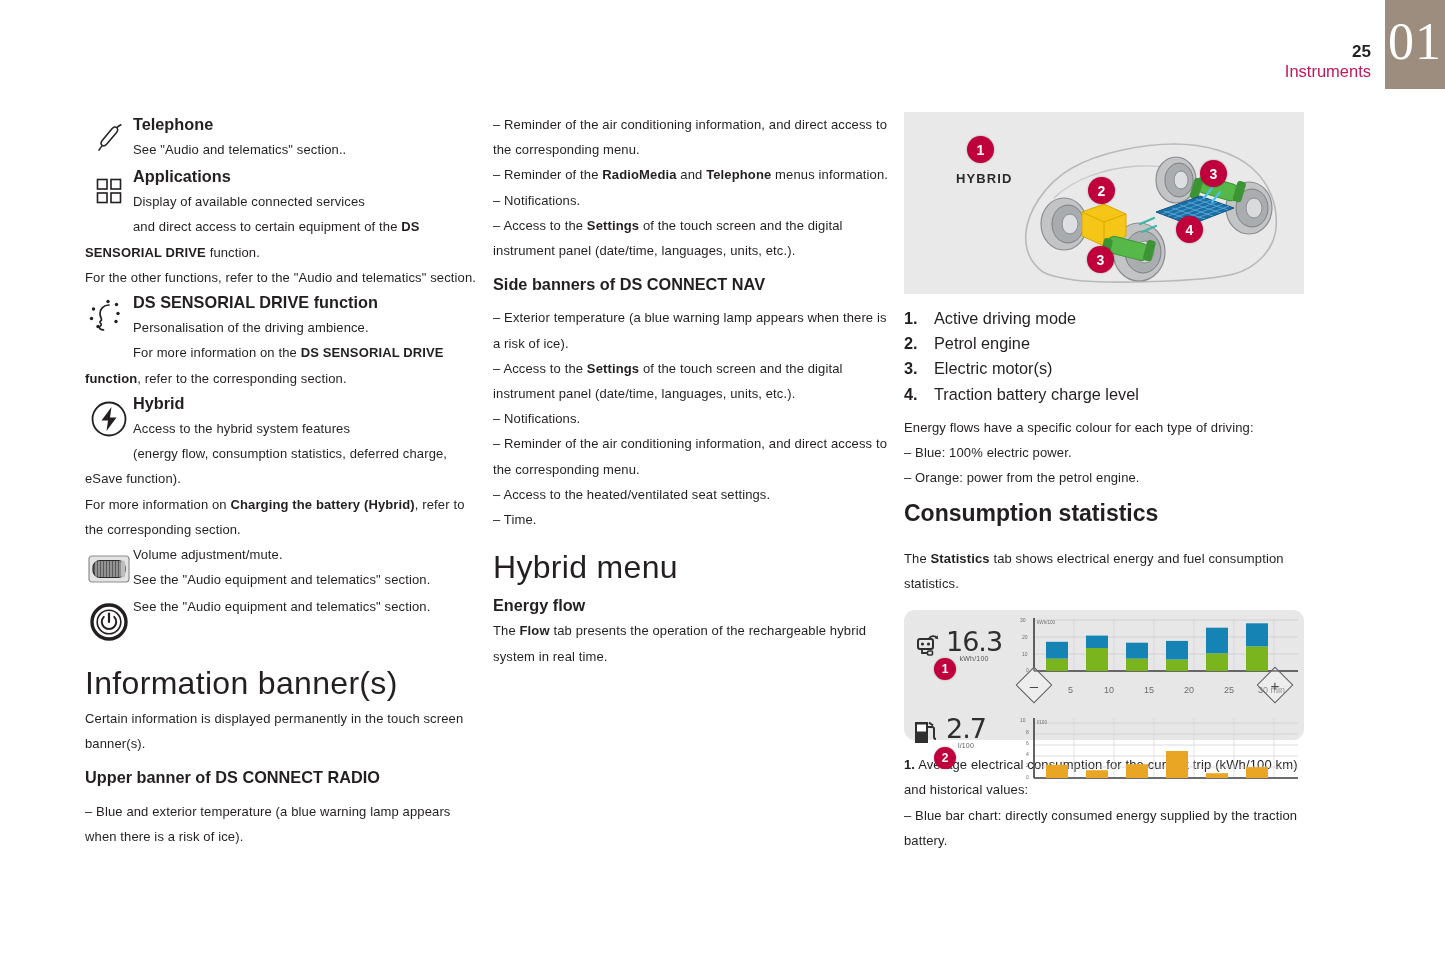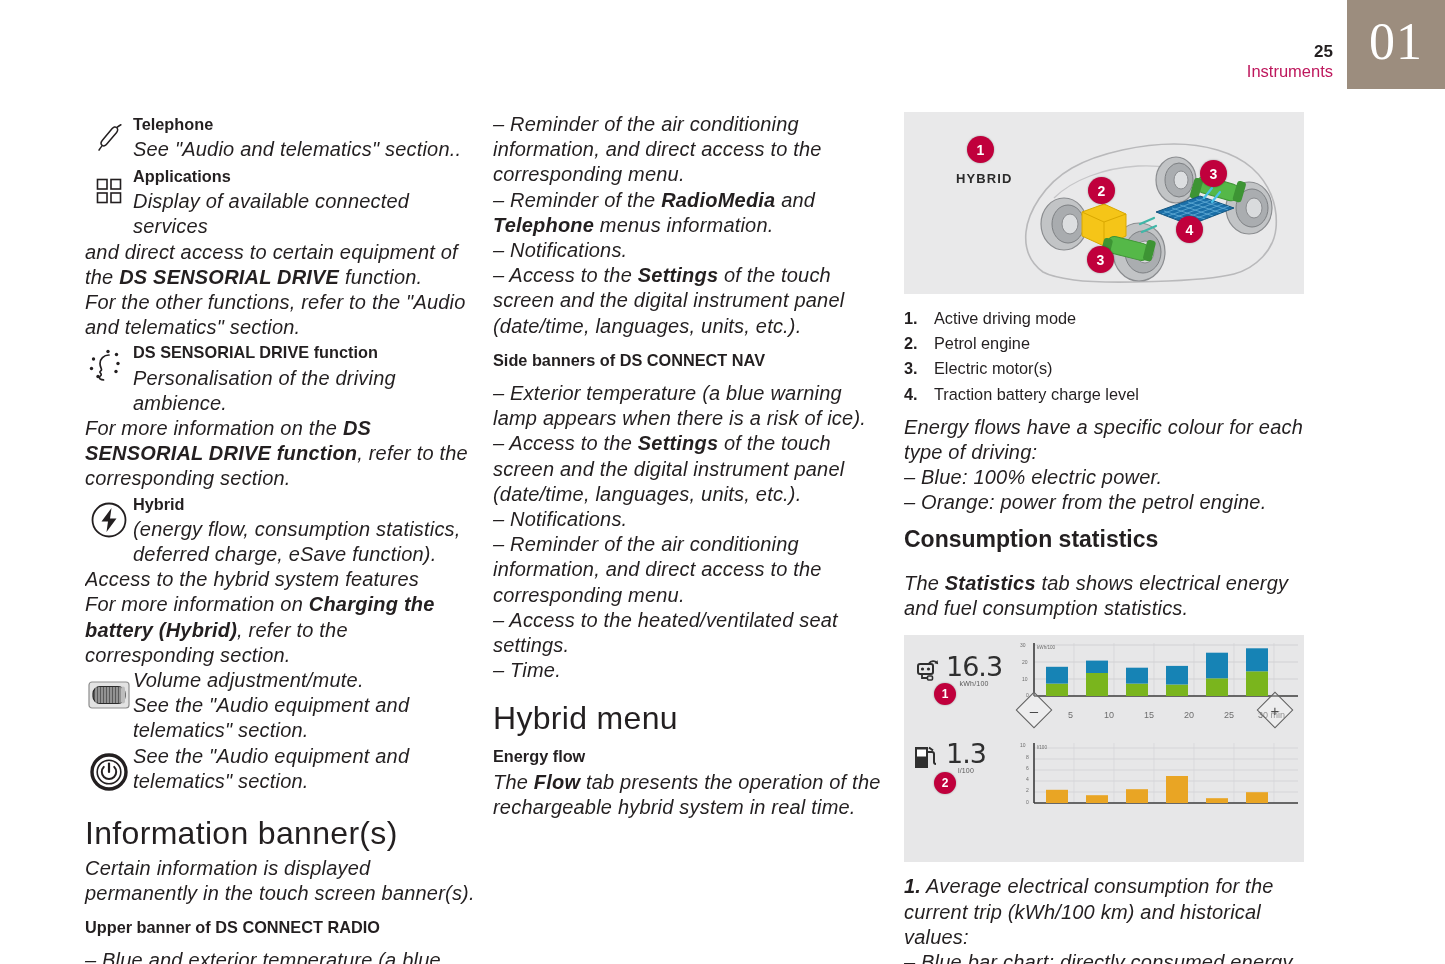--- a/index.html
+++ b/index.html
@@ -24,21 +24,21 @@
     padding-right:14px;
     line-height:1.18;
   }
   .header-page-number {
     font-size:17px; font-weight:bold; color:#231f20; display:block;
   }
   .header-section-name {
     font-size:16.5px; font-weight:400; color:#be185d; display:block;
   }
   .header-chapter-tab {
-    width:98px; height:89px;
+    width:60px; height:89px;
     background:#9c8d7e;
     display:flex; align-items:center; justify-content:center;
   }
   .header-chapter-number {
     font-family:"Liberation Serif", serif;
     font-size:52px; color:#ffffff; font-weight:400;
     letter-spacing:1px; line-height:1;
     margin-top:-6px;
   }
 
@@ -50,25 +50,24 @@
     display:flex;
     gap:13px;
   }
   .col { width:395px; }
   .col-2 { width:398px; }
   .col-3 { width:400px; }
 
   p { margin:0; }
 
   .body-text {
-    font-size:20px;
+    font-size:13px;
     line-height:25.2px;
     color:#231f20;
     letter-spacing:0.01em;
-    font-style:italic;
   }
   .body-text b { font-weight:bold; }
 
   
   .icon-block { overflow:hidden; }
   .icon-float {
     float:left;
     width:48px;
     height:50px;
     display:flex; align-items:center; justify-content:center;
@@ -102,21 +101,21 @@
   .legend-num { font-weight:bold; width:30px; flex:0 0 30px; }
   .legend-txt { flex:1; }
 
   
   .figure {
     background:#e9e9ea;
     width:400px;
     position:relative;
   }
   .fig-energy { height:182px; }
-  .fig-stats { height:227px; margin-top:14px; background:#e7e7e8; }
+  .fig-stats { height:130px; margin-top:14px; background:#e7e7e8;border-radius:11px; }
 
   .badge {
     border-radius:50%;
     background:#c0003c;
     color:#ffffff;
     font-weight:bold;
     display:flex; align-items:center; justify-content:center;
     font-size:13px;
     box-shadow:0 0 2px rgba(0,0,0,.35);
   }
@@ -220,22 +219,22 @@
     </div>
 
     <div class="icon-block">
       <div class="icon-float tall">
         <svg width="38" height="38" viewBox="0 0 38 38">
           <circle cx="19" cy="19" r="16.5" fill="none" stroke="#231f20" stroke-width="1.8"></circle>
           <path d="M21.5 7 L11.5 20.5 H18 L16.5 31 L26.5 17.5 H20 Z" fill="#231f20"></path>
         </svg>
       </div>
       <div class="sub-head tight">Hybrid</div>
+      <p class="body-text">Access to the hybrid system features</p>
       <p class="body-text">(energy flow, consumption statistics, deferred charge, eSave function).</p>
-      <p class="body-text">Access to the hybrid system features</p>
       <p class="body-text"><span>For more information on </span><b>Charging the battery (Hybrid)</b><span>, refer to the corresponding section.</span></p>
     </div>
 
     <div class="icon-block">
       <div class="icon-float">
         <svg width="42" height="30" viewBox="0 0 42 30">
           <rect x="1" y="2" width="40" height="26" rx="3" fill="#e3e3e3" stroke="#8d8d8d" stroke-width="1.2"></rect>
           <rect x="5" y="6.5" width="32" height="17" rx="7" fill="#5a5a5a" stroke="#2b2b2b" stroke-width="1.2"></rect>
           <g stroke="#d8d8d8" stroke-width="0.9">
             <line x1="8" y1="7" x2="8" y2="23"></line>
@@ -434,21 +433,21 @@
 
         <div class="stat-item" style="margin-top:53px;">
           <div style="display:flex;align-items:center;gap:8px;">
             <svg width="26" height="30" viewBox="0 0 26 30">
               <rect x="3" y="5" width="13" height="21" fill="#2f2f2f"></rect>
               <rect x="5" y="7.5" width="9" height="7" fill="#ffffff"></rect>
               <path d="M16 10 h4 a2 2 0 0 1 2 2 v8 a2 2 0 0 0 2 2" fill="none" stroke="#2f2f2f" stroke-width="2"></path>
               <path d="M17 5.5 l4 3" stroke="#2f2f2f" stroke-width="2" fill="none"></path>
             </svg>
             <div>
-              <div class="stat-value">1.3</div>
+              <div class="stat-value">2.7</div>
               <div class="stat-unit">l/100</div>
             </div>
           </div>
           <div class="badge badge-22" style="position:absolute;left:22px;top:32px;">2</div>
         </div>
       </div>
 
       <svg width="290" height="185" viewBox="0 0 290 185" style="position:absolute;left:112px;top:0;">
 
         <g stroke="#c9c9cb" stroke-width="0.7">

